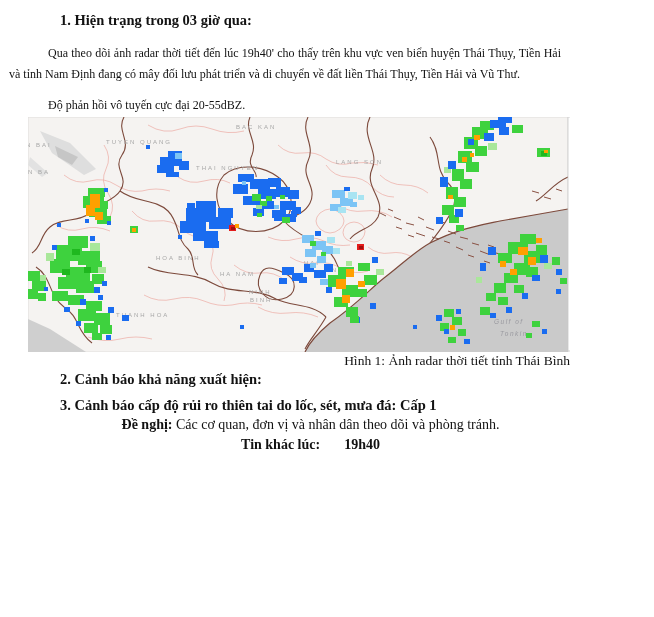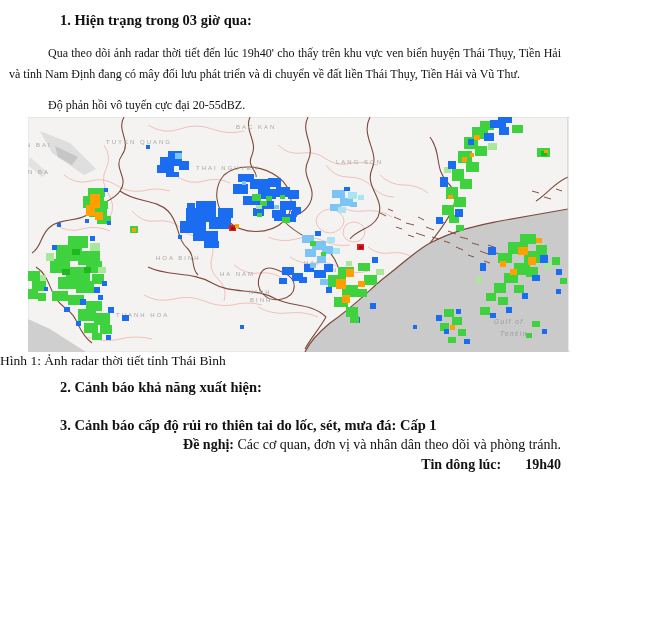--- a/index.html
+++ b/index.html
@@ -2,25 +2,25 @@
 <html><head>
 <meta charset="utf-8">
 <style>
   html,body{margin:0;padding:0;background:#fff;}
   .page{
     position:relative;width:570px;height:617px;overflow:hidden;
     font-family:"Liberation Serif","DejaVu Serif",serif;color:#121212;background:#fff;
   }
   .h{font-weight:bold;font-size:14.5px;line-height:21px;margin:0 9px 0 60px;}
   .p{font-size:12px;line-height:21px;margin:0 9px;text-align:justify;text-indent:39px;}
-  .mt10{margin-top:10px}.mt12{margin-top:12px}.mt8{margin-top:8px}
-  .mt6{margin-top:6px}.mt5{margin-top:17px}.mt4{margin-top:4px}.mt2{margin-top:2px}
-  .cap{font-size:13.5px;line-height:17px;text-align:left;margin:0;}
+  .mt10{margin-top:10px}.mt12{margin-top:12px}.mt8{}
+  .mt6{margin-top:6px}.mt5{margin-top:5px}.mt4{margin-top:4px}.mt2{margin-top:2px}
+  .cap{font-size:13.5px;line-height:17px;text-align:right;margin:0;}
   .fig{margin:1px 0 0 28px;line-height:0;}
-  .last{font-size:14px;line-height:20px;margin:0 9px 0 60px;text-align:right;}
+  .last{font-size:14px;line-height:20px;margin:0 9px 0 60px;text-align:center;}
   .b{font-weight:bold;}
   .time-gap{margin-left:24px;font-weight:bold;}
   .maplabel{font-family:"Liberation Sans","DejaVu Sans",sans-serif;fill:#a8a8a8;
     font-size:6px;letter-spacing:2px;}
   .sealabel{font-family:"Liberation Sans","DejaVu Sans",sans-serif;fill:#9a9aa0;
     font-size:6.5px;font-style:italic;letter-spacing:1.5px;}
   .ticklab{font-family:"Liberation Sans","DejaVu Sans",sans-serif;fill:#222;font-size:5.5px;}
   .dbz{font-family:"Liberation Sans","DejaVu Sans",sans-serif;fill:#333;font-size:4.5px;font-weight:bold;}
 </style>
 </head>
@@ -471,15 +471,15 @@
   </div>
 
   <div class="cap mt2">Hình 1: Ảnh radar thời tiết tỉnh Thái Bình</div>
 
   <div class="h mt8">2. Cảnh báo khả năng xuất hiện:</div>
 
   <div class="h mt5" style="line-height:20px">3. Cảnh báo cấp độ rủi ro thiên tai do lốc, sét, mưa đá: Cấp 1</div>
 
   <div class="last"><span class="b">Đề nghị:</span><span> Các cơ quan, đơn vị và nhân dân theo dõi và phòng tránh.</span></div>
 
-  <div class="last b"><span>Tin dông lúc:</span><span class="time-gap">19h40</span></div>
+  <div class="last b"><span>Tin khác lúc:</span><span class="time-gap">19h40</span></div>
 
 </div>
 
 </body></html>

